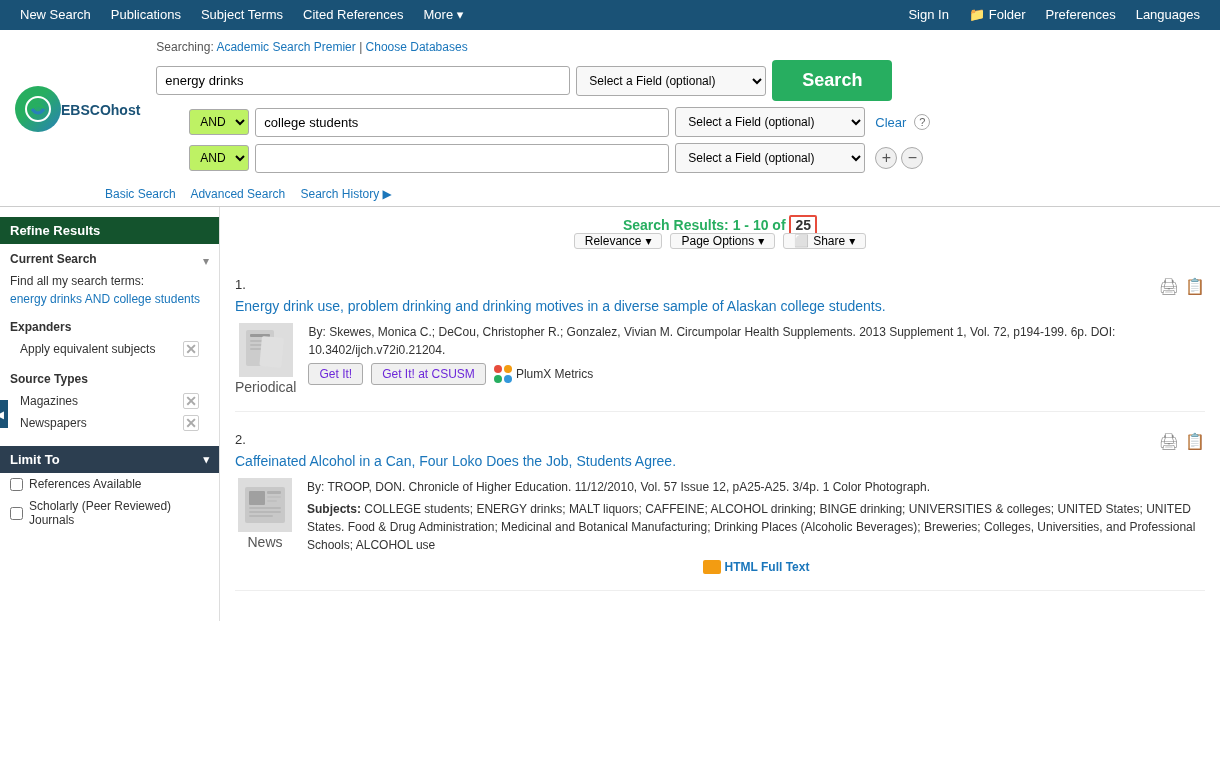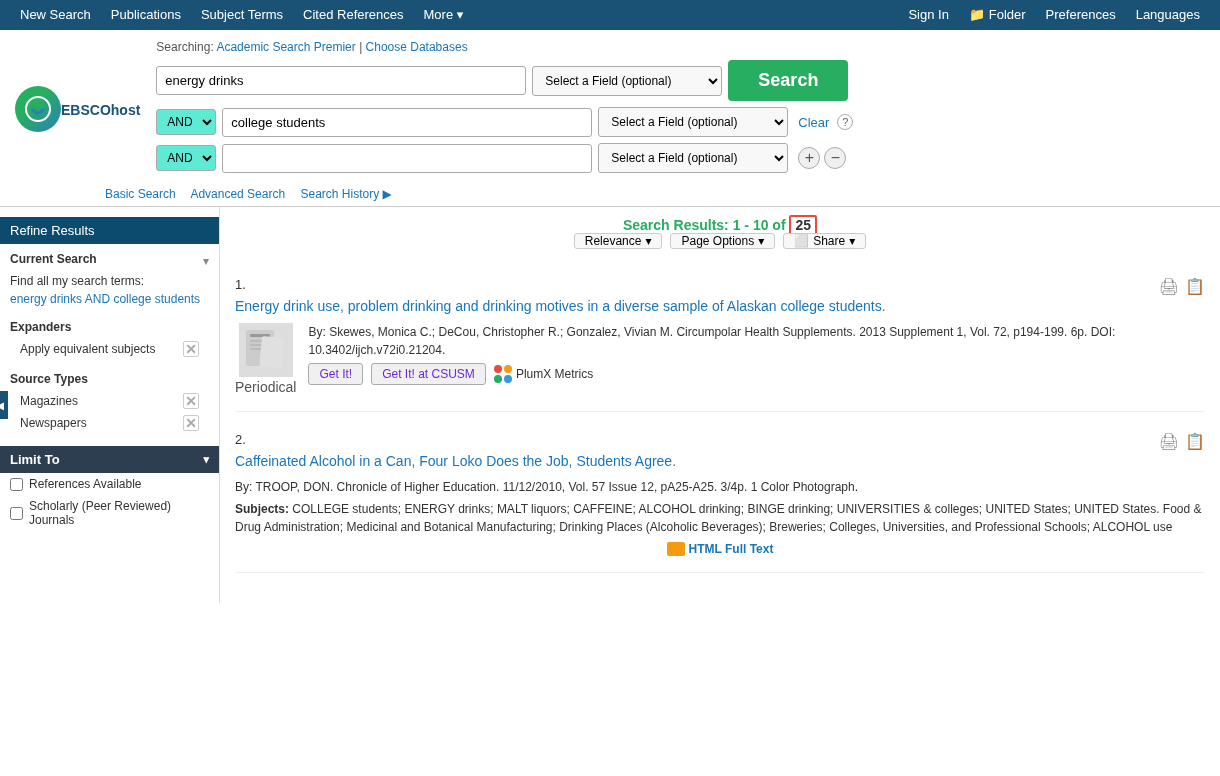--- a/index.html
+++ b/index.html
@@ -65,34 +65,35 @@
       margin-bottom: 6px;
     }
     .searching-line a { color: #1a76bb; text-decoration: none; }
     .search-row {
       display: flex;
       align-items: center;
       gap: 6px;
       margin-bottom: 6px;
     }
     .operator-select {
-      background: #5eead4;
+      background: #bef264;
       border: 1px solid #aaa;
       border-radius: 3px;
       padding: 4px 6px;
       font-size: 12px;
       cursor: pointer;
       min-width: 55px;
+      margin-left: 33px;
     }
     .search-input {
       border: 1px solid #aaa;
       border-radius: 3px;
       padding: 6px 8px;
       font-size: 13px;
-      width: 370px;
+      width: 414px;
     }
     .field-select {
       border: 1px solid #aaa;
       border-radius: 3px;
       padding: 6px 8px;
       font-size: 12px;
       background: #f8f8f8;
       min-width: 190px;
       cursor: pointer;
     }
@@ -180,25 +181,25 @@
       background: #1a5276;
       border-radius: 3px 0 0 3px;
       cursor: pointer;
       display: flex;
       align-items: center;
       justify-content: center;
       color: #fff;
       font-size: 10px;
     }
     .sidebar-section-title {
-      background: #0c4a6e;
+      background: #14532d;
       color: #fff;
       padding: 6px 10px;
       font-size: 13px;
-      font-weight: normal;
+      font-weight: bold;
       display: flex;
       align-items: center;
       justify-content: space-between;
     }
     .sidebar-subsection {
       padding: 8px 10px 4px 10px;
     }
     .sidebar-subsection-title {
       font-weight: bold;
       font-size: 12px;
@@ -613,20 +614,35 @@
           <a class="result-title" href="#">
             Caffeinated Alcohol in a Can, Four Loko Does the Job, <strong>Students</strong> Agree.
           </a>
         </div>
         <div class="result-row-icons">
           <span class="result-row-icon">🖨</span>
           <span class="result-row-icon">📋</span>
         </div>
       </div>
       <div class="result-body">
+        <div class="result-icon-area">
+          <div class="result-icon">
+            <svg viewBox="0 0 48 48">
+              <rect x="4" y="6" width="40" height="36" fill="#c8c8c8" rx="2"></rect>
+              <rect x="8" y="10" width="16" height="14" fill="#a0a0a0" rx="1"></rect>
+              <rect x="26" y="10" width="14" height="3" fill="#b0b0b0" rx="1"></rect>
+              <rect x="26" y="15" width="14" height="2" fill="#c0c0c0" rx="1"></rect>
+              <rect x="26" y="19" width="10" height="2" fill="#c0c0c0" rx="1"></rect>
+              <rect x="8" y="26" width="32" height="2" fill="#b8b8b8" rx="1"></rect>
+              <rect x="8" y="30" width="32" height="2" fill="#b8b8b8" rx="1"></rect>
+              <rect x="8" y="34" width="24" height="2" fill="#b8b8b8" rx="1"></rect>
+            </svg>
+          </div>
+          <div class="result-type-label">News</div>
+        </div>
         <div class="result-details">
           <div class="result-byline">By: TROOP, DON. Chronicle of Higher Education. 11/12/2010, Vol. 57 Issue 12, pA25-A25. 3/4p. 1 Color Photograph.</div>
           <div class="result-subjects">
             <strong>Subjects:</strong> COLLEGE students; ENERGY drinks; MALT liquors; CAFFEINE; ALCOHOL drinking; BINGE drinking; UNIVERSITIES &amp; colleges; UNITED States; UNITED States. Food &amp; Drug Administration; Medicinal and Botanical Manufacturing; Drinking Places (Alcoholic Beverages); Breweries; Colleges, Universities, and Professional Schools; ALCOHOL use
           </div>
           <div class="html-full-text">
             <span class="html-icon"></span>
             <a href="#">HTML Full Text</a>
           </div>
         </div>

